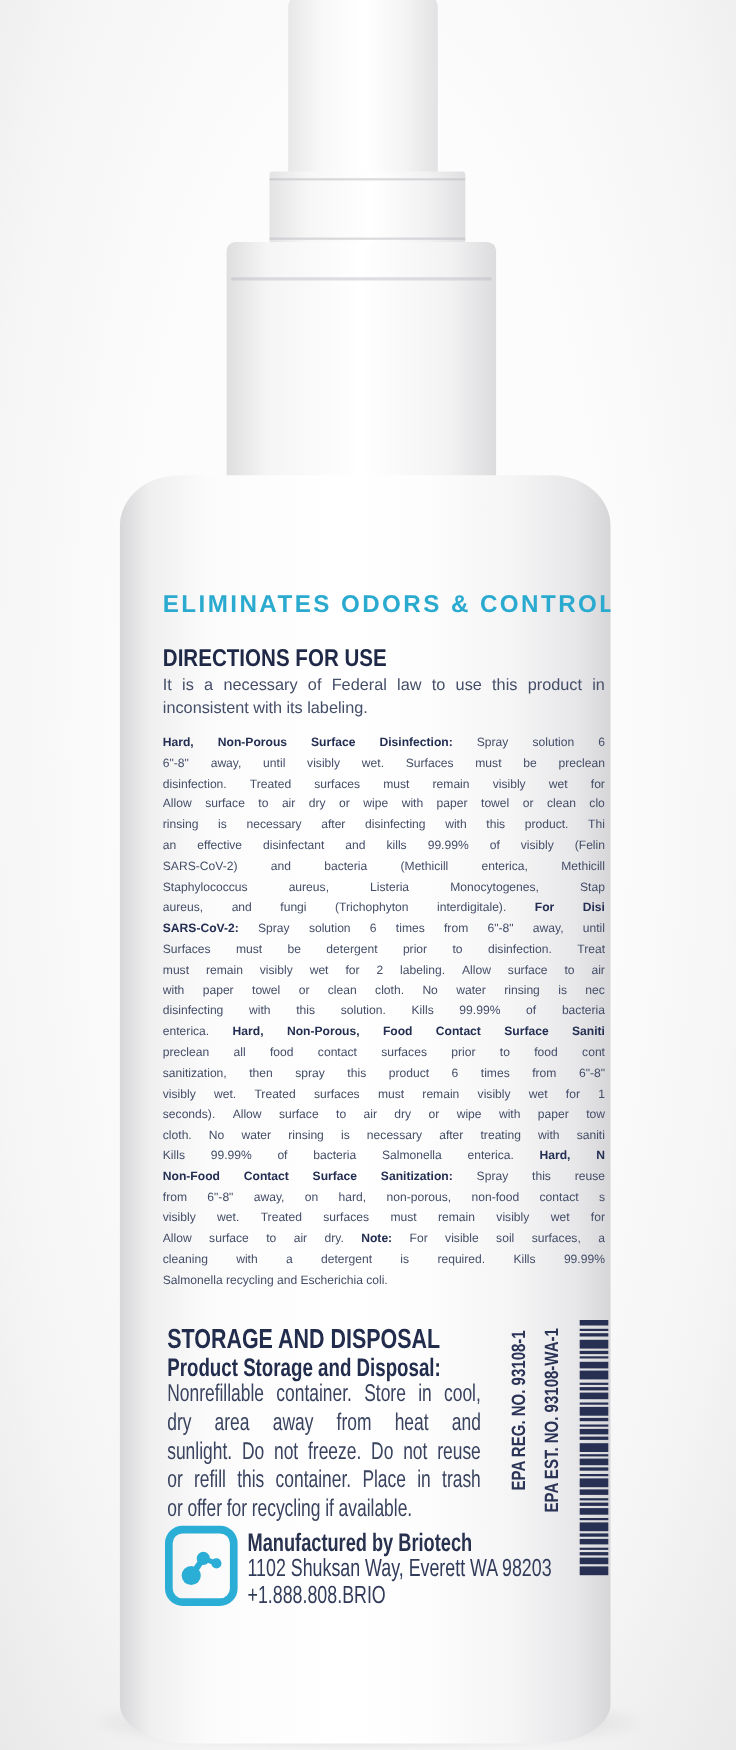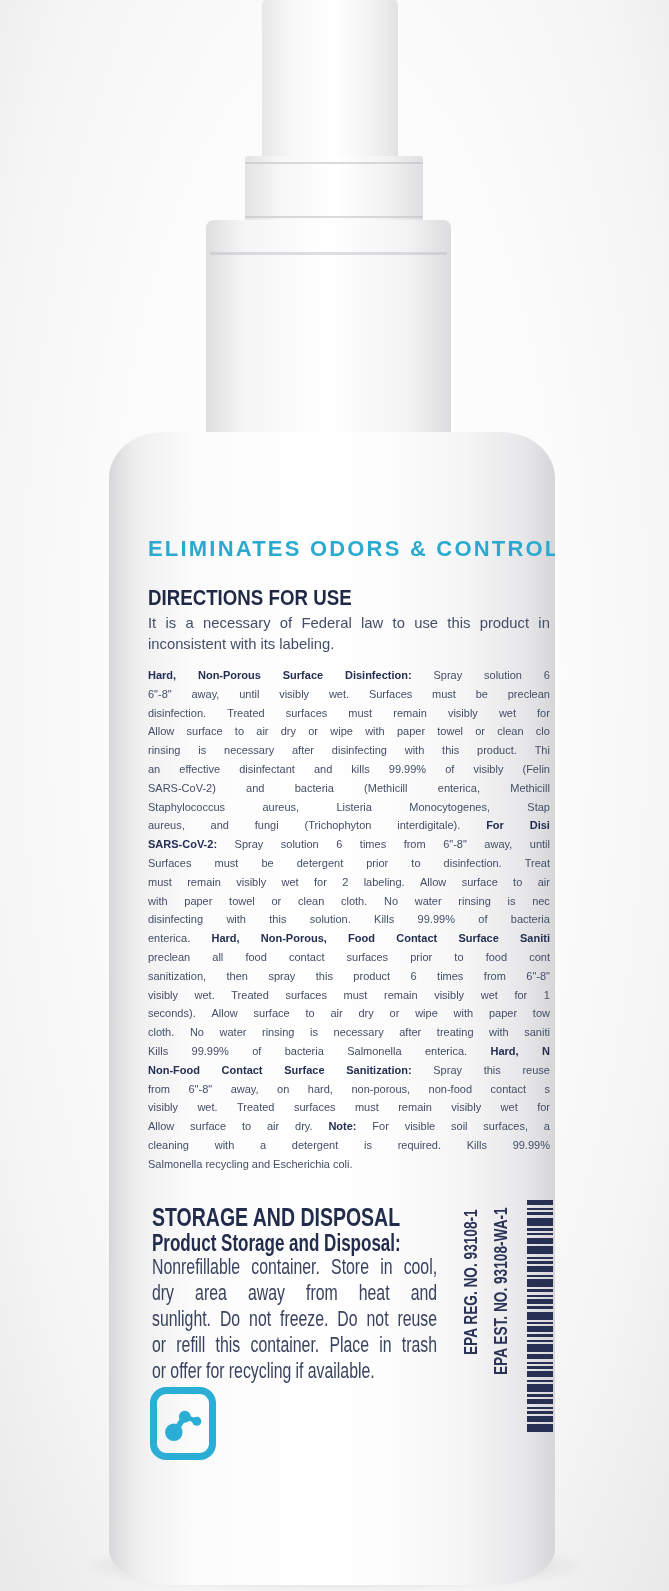--- a/index.html
+++ b/index.html
@@ -476,15 +476,20 @@
     <div class="logo">
       <svg width="44" height="44" viewBox="0 0 48 48">
         <line x1="15" y1="32" x2="26" y2="16" stroke="#2baed6" stroke-width="6"></line>
         <line x1="26" y1="16" x2="39" y2="21" stroke="#2baed6" stroke-width="5"></line>
         <circle cx="14" cy="33" r="9.5" fill="#2baed6"></circle>
         <circle cx="26" cy="16" r="6.5" fill="#2baed6"></circle>
         <circle cx="39" cy="21" r="5" fill="#2baed6"></circle>
       </svg>
     </div>
 
+    <div class="mfg">
+      <div class="l1">Manufactured by Briotech</div>
+      <div class="l2">1102 Shuksan Way, Everett WA 98203</div>
+      <div class="l3">+1.888.808.BRIO</div>
+    </div>
 
   </div>
 </div>
 
 </body></html>

